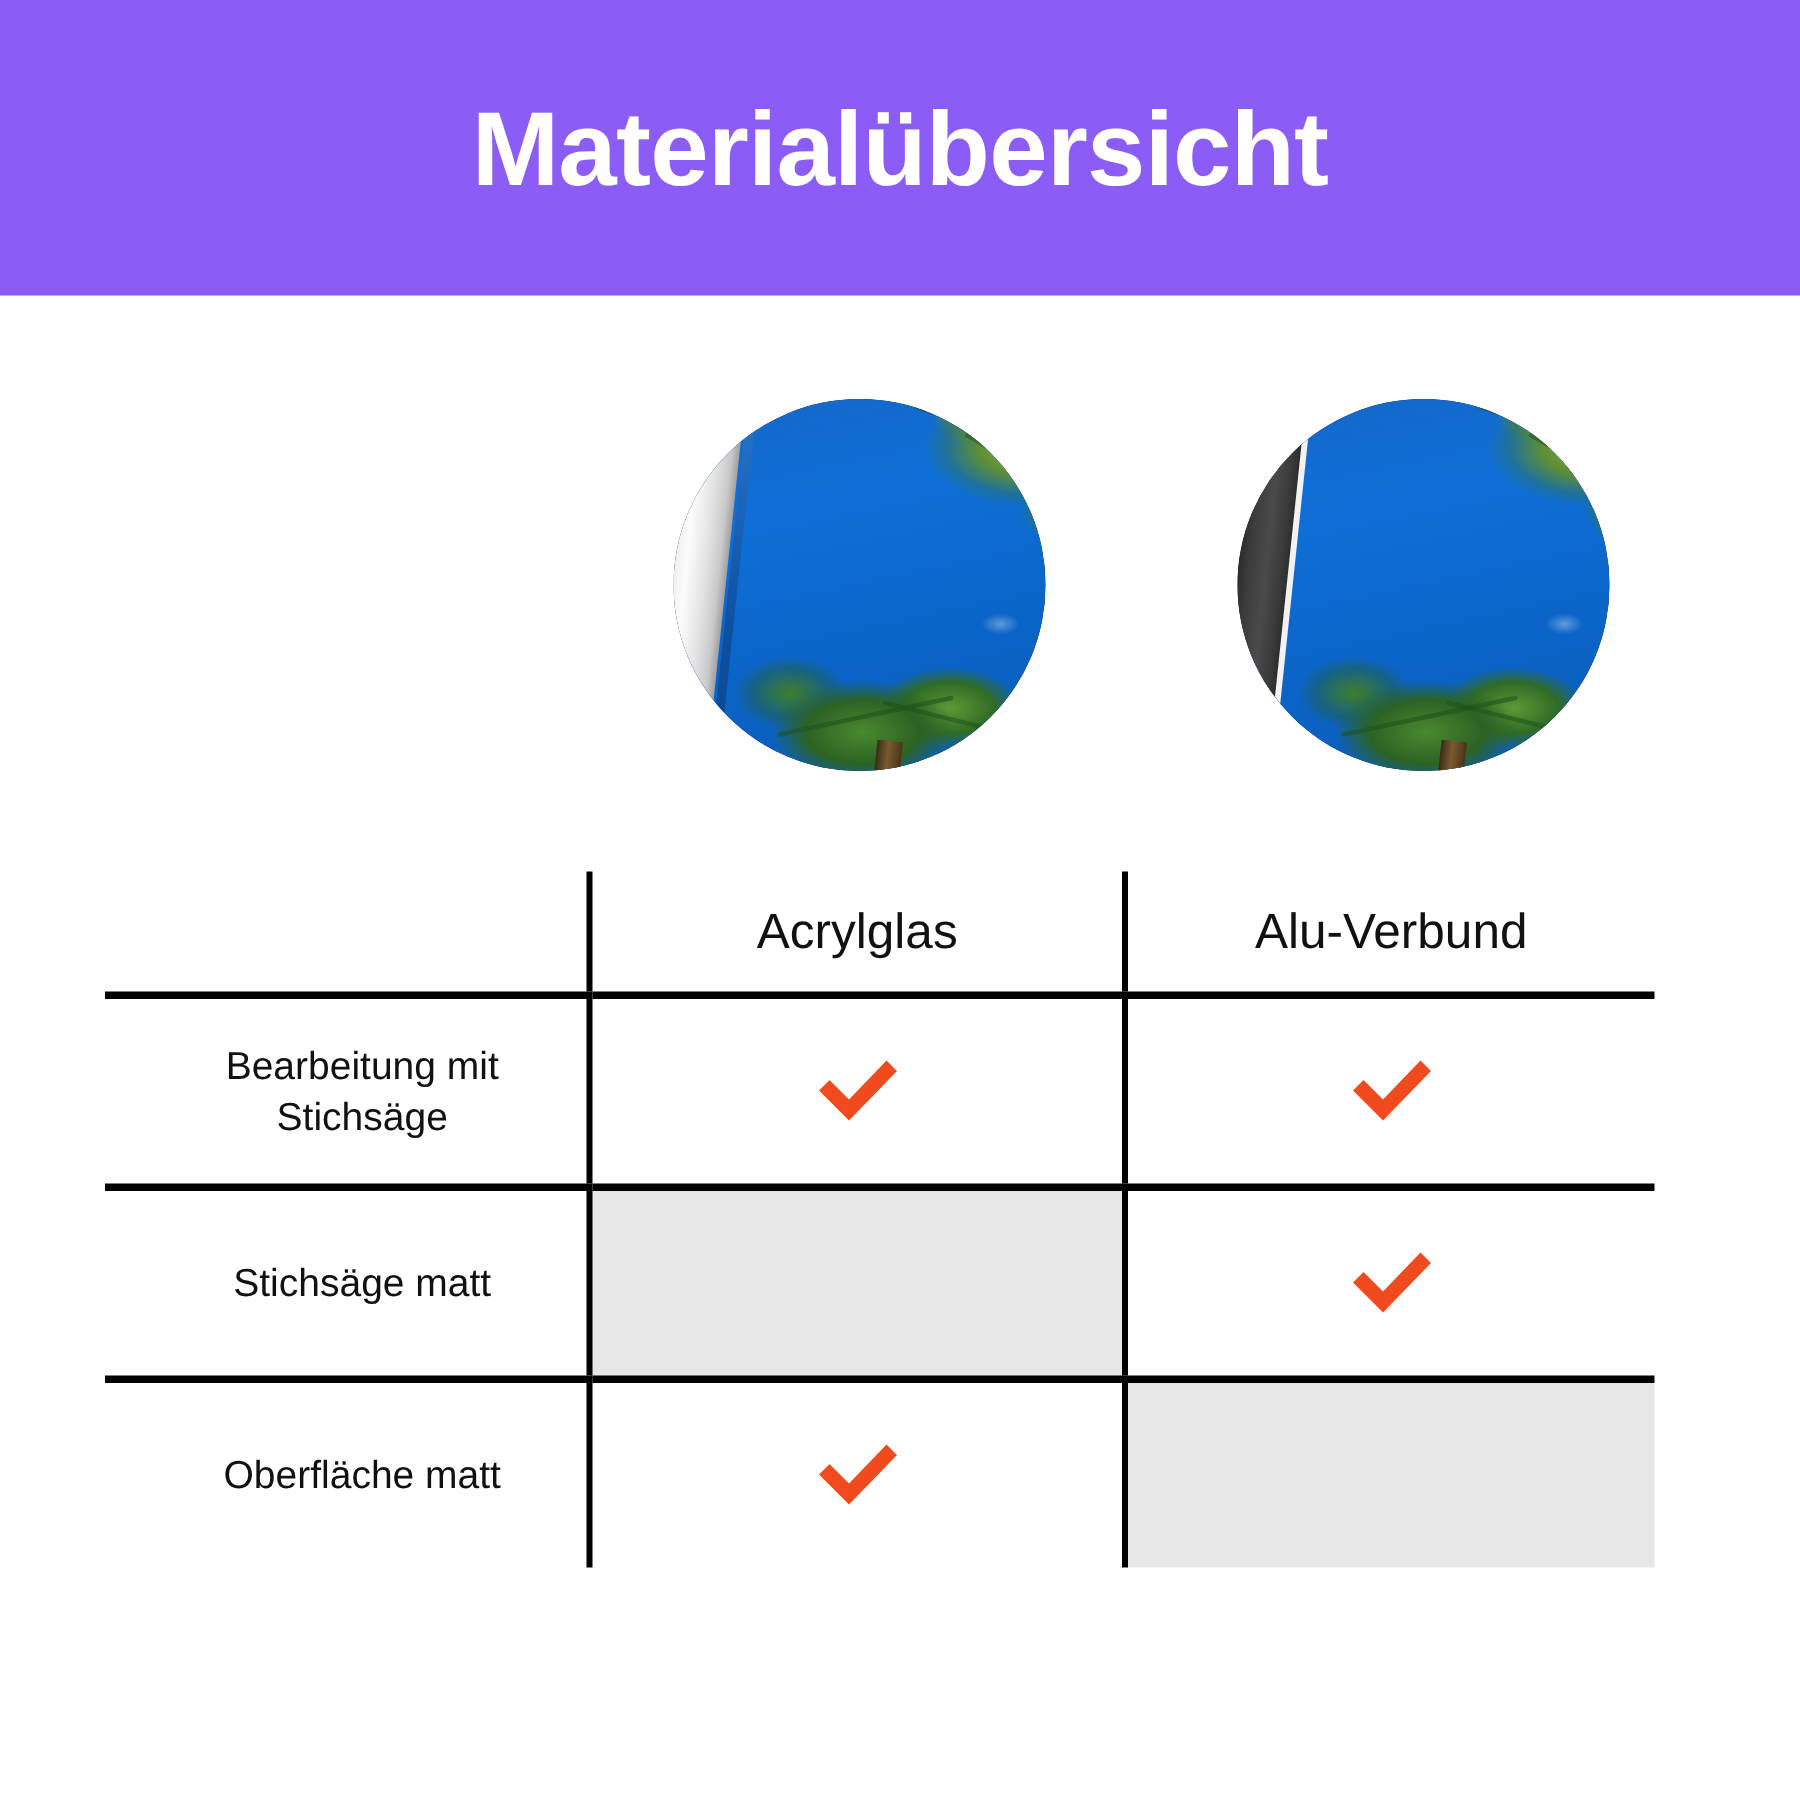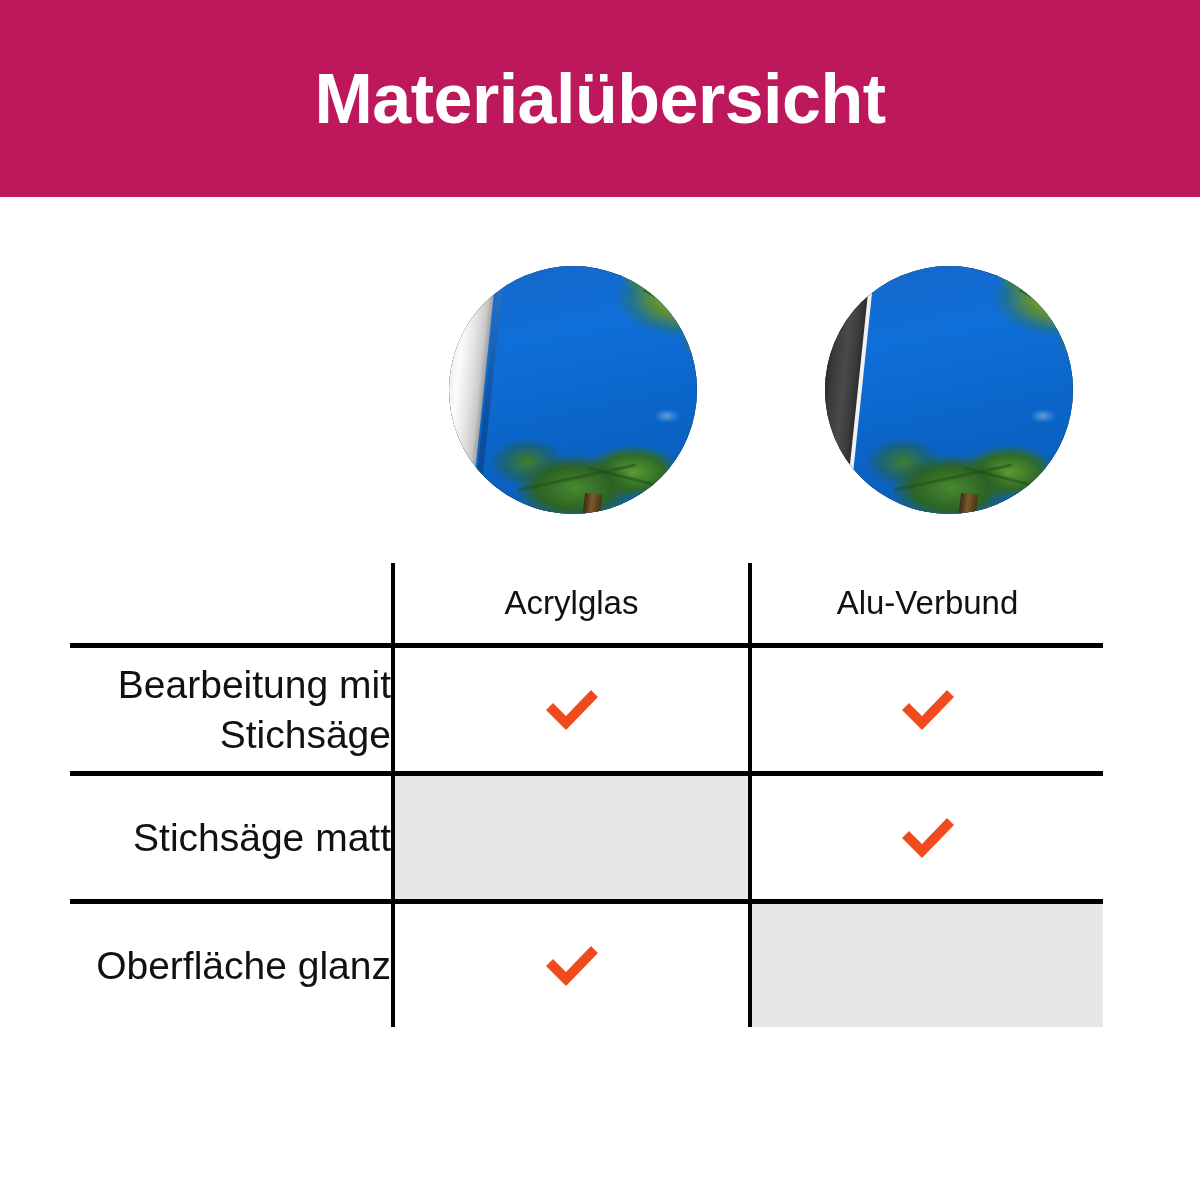--- a/index.html
+++ b/index.html
@@ -15,21 +15,21 @@
     position: relative;
   }
 
   
   .header-band {
     position: absolute;
     left: 0;
     top: 0;
     width: 1200px;
     height: 197px;
-    background: #be185d;
+    background: #8b5cf6;
     display: flex;
     align-items: center;
     justify-content: center;
     box-sizing: border-box;
   }
   .header-title {
     color: #ffffff;
     font-size: 70px;
     font-weight: bold;
     letter-spacing: -0.5px;
@@ -177,21 +177,21 @@
     height: 330px;
     transform: skewX(-6deg);
     transform-origin: top left;
     background: #f2f2f2;
   }
 
   
   .table-wrap {
     position: absolute;
     left: 70px;
-    top: 563px;
+    top: 581px;
     width: 1033px;
     height: 450px;
   }
   table.compare {
     border-collapse: collapse;
     table-layout: fixed;
     width: 1033px;
   }
   table.compare col.c-label { width: 323px; }
   table.compare col.c-col1  { width: 357px; }
@@ -212,23 +212,23 @@
     border-left: 4px solid #000000;
     font-size: 33px;
     font-weight: normal;
     color: #111111;
     text-align: center;
   }
 
   
   .drow td { height: 123px; }
   .drow .td-label {
-    font-size: 39px;
+    font-size: 26px;
     color: #111111;
-    text-align: right;
+    text-align: center;
     padding-left: 22px;
     border-top: 5px solid #000000;
     line-height: 1.28;
   }
   .drow .td-cell {
     border-left: 4px solid #000000;
     border-top: 5px solid #000000;
     text-align: center;
   }
   .td-cell.off { background: #e7e7e7; }
@@ -337,21 +337,21 @@
           <span class="check">
             <svg width="58" height="48" viewBox="0 0 58 48">
               <path d="M3 26 L10 19 L23 32 L48 6 L55 13 L23 46 Z" fill="#F04A1E"></path>
             </svg>
           </span>
         </td>
       </tr>
 
       <tr class="drow">
         <td class="td-label">
-          <div>Oberfläche glanz</div>
+          <div>Oberfläche matt</div>
         </td>
         <td class="td-cell">
           <span class="check">
             <svg width="58" height="48" viewBox="0 0 58 48">
               <path d="M3 26 L10 19 L23 32 L48 6 L55 13 L23 46 Z" fill="#F04A1E"></path>
             </svg>
           </span>
         </td>
         <td class="td-cell off"></td>
       </tr>

